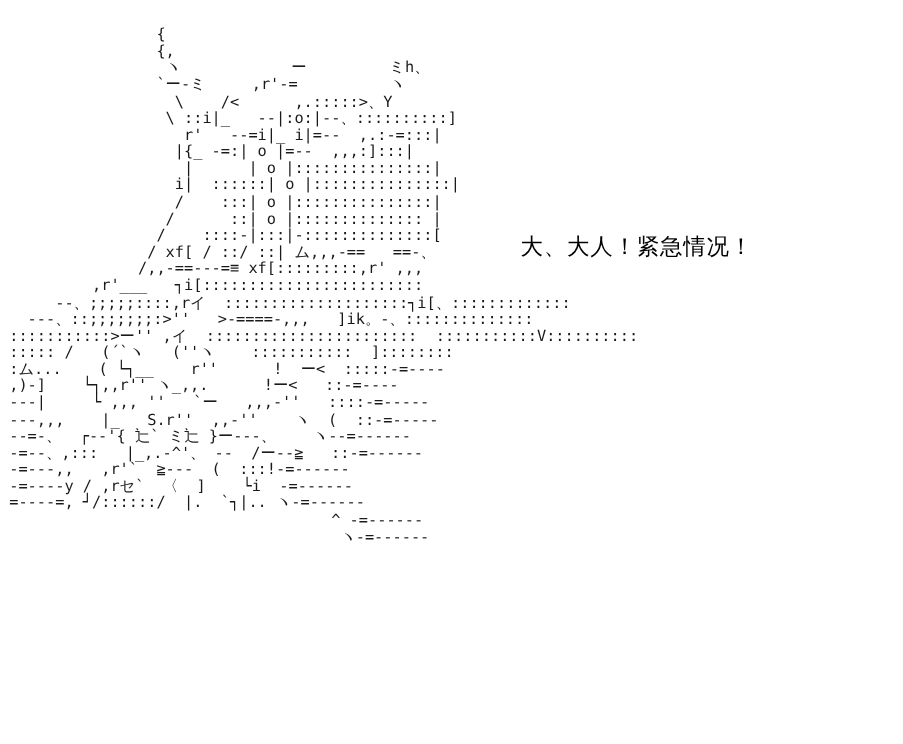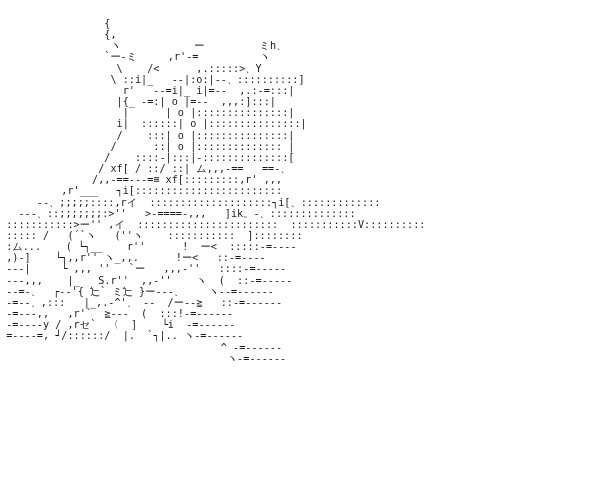--- a/index.html
+++ b/index.html
@@ -79,15 +79,16 @@
  ---|     └ ,,, ''   `ー   ,,,-''   ::::-=-----
  ---,,,    |_   S.r''  ,,-''    ヽ  (  ::-=-----
  --=-、  ┌--'{ 辷` ミ辷 }ー---、    ヽ--=------
  -=--、,:::   |_,.-^'、 --  /ー--≧   ::-=------
  -=---,,   ,r'`  ≧---  (  :::!-=------
  -=----y / ,rセ`  〈  ]    └i  -=------
  =----=, ┘/::::::/  |.  `┐|.. ヽ-=------
                                     ^ -=------
                                      ヽ-=------</pre>
 
+  <div class="dialogue" id="line-1">大、大人！紧急情况！</div>
 
 
 </div>
 
 </body></html>

